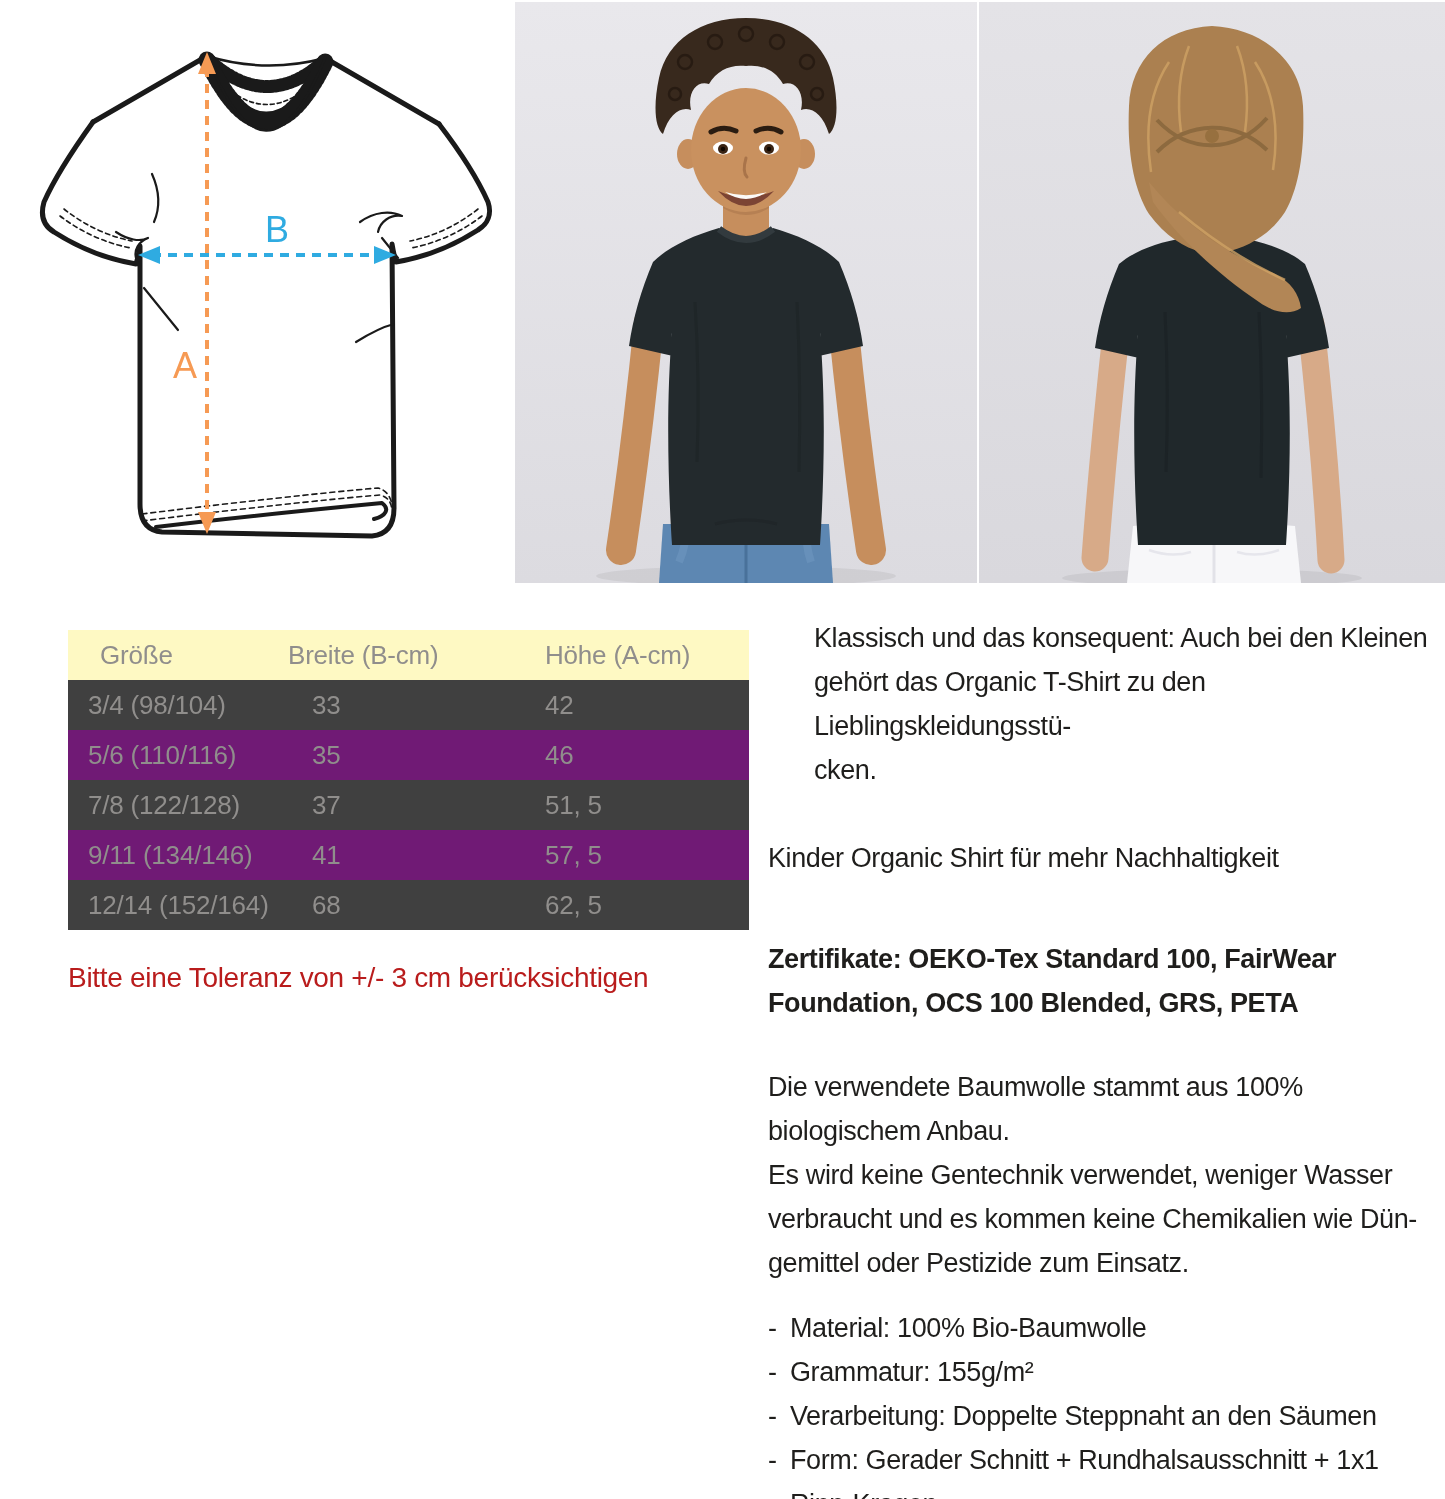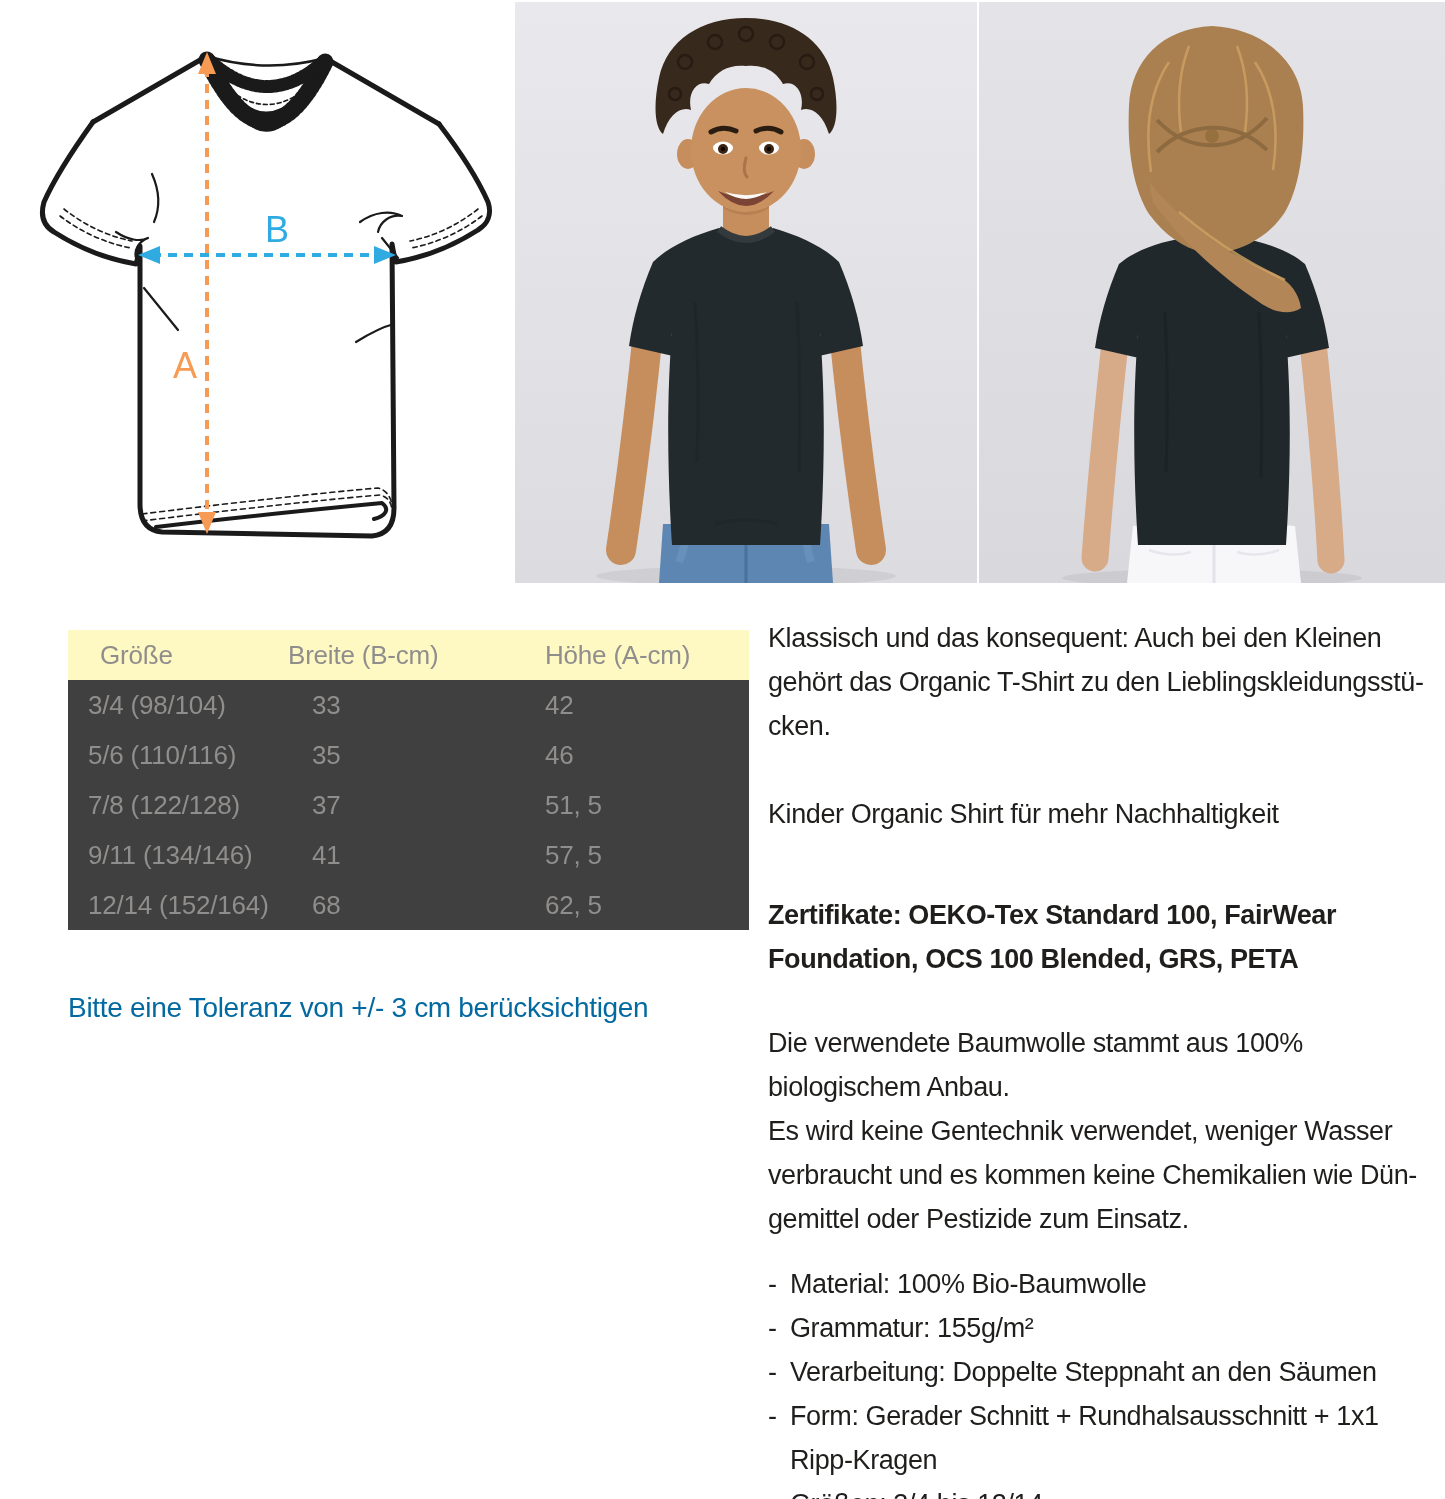--- a/index.html
+++ b/index.html
@@ -16,39 +16,39 @@
 
   
   .size-table { position:absolute; left:68px; top:630px; width:681px; }
   .trow {
     display:grid; grid-template-columns:220px 257px 1fr;
     height:50px; align-items:center;
     font-size:26px; color:#908e8c; letter-spacing:-0.2px;
   }
   .trow.header { background:#fef9c3; }
   .trow.dark   { background:#404040; }
-  .trow.light  { background:#404040; }
+  .trow.light  { background:#701a75; }
   .trow .c1 { padding-left:20px; }
   .trow.header .c1 { padding-left:32px; }
   .trow .c2 { padding-left:24px; }
   .trow.header .c2 { padding-left:0; }
   .trow .c3 { padding-left:0; }
 
   .tolerance {
-    position:absolute; left:68px; top:992px;
-    font-size:28px; color:#0369a1; letter-spacing:-0.3px;
+    position:absolute; left:68px; top:962px;
+    font-size:28px; color:#b91c1c; letter-spacing:-0.3px;
   }
 
   
   .right-col {
     position:absolute; left:768px; top:616px; width:677px;
     color:#1f1e1c; font-size:27px; line-height:44px; letter-spacing:-0.4px;
   }
   .para { white-space:pre-line; margin:0; }
-  .para.p1 { margin-bottom:44px; }
+  .para.p1 { margin-bottom:44px;margin-left:46px; }
   .para.p2 { margin-bottom:57px; }
   .para.p3 { margin-bottom:40px;font-weight:bold; }
   .para.p4 { margin-bottom:21px; }
   .spec-row { display:flex; line-height:44px; }
   .spec-row .dash { width:22px; flex:0 0 22px; }
   .spec-row .spec-text { white-space:pre-line; }
 </style>
 </head>
 <body>
 

